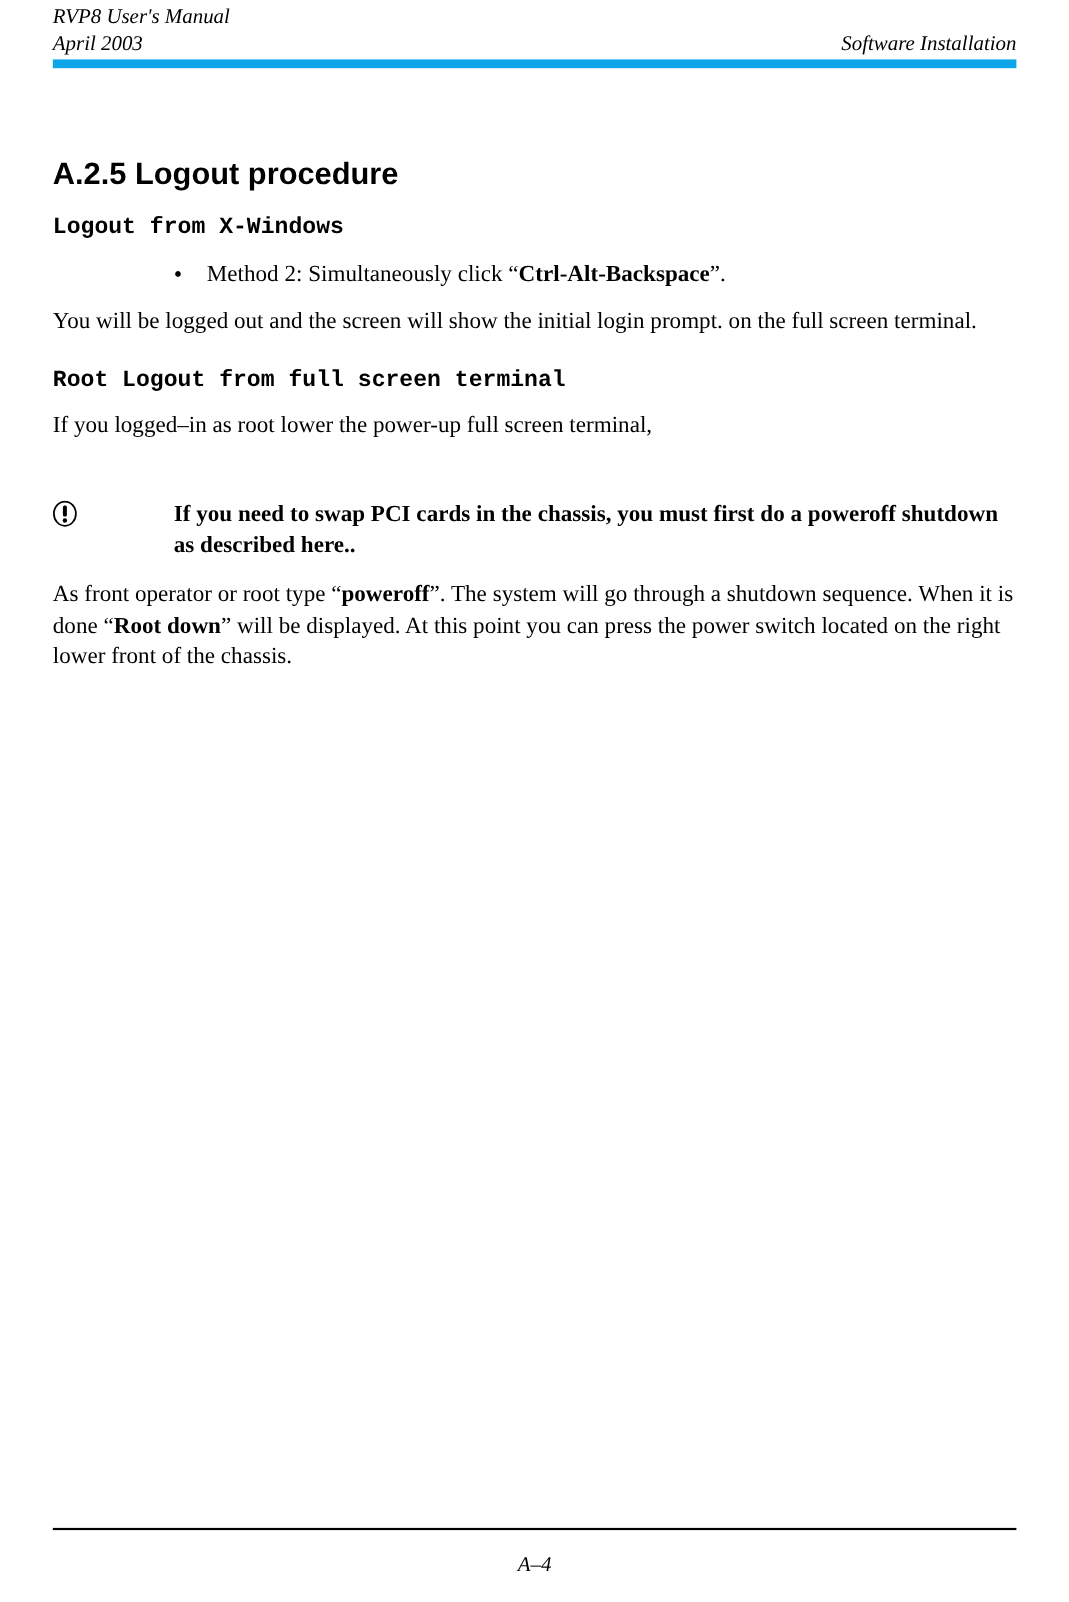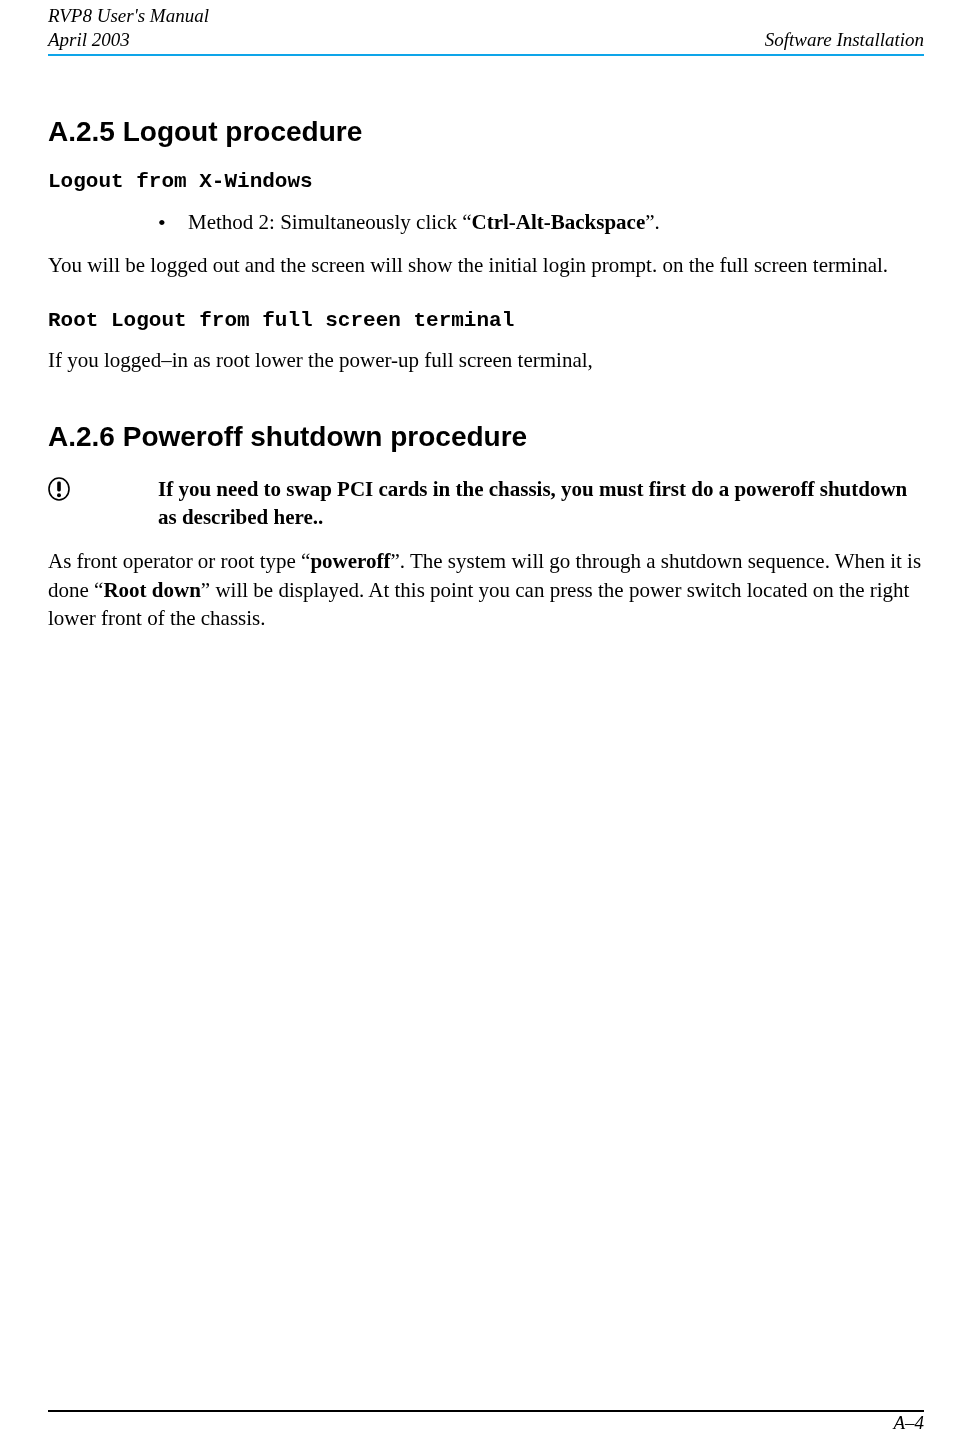--- a/index.html
+++ b/index.html
@@ -16,29 +16,29 @@
     min-height: 1456px;
     position: relative;
     box-sizing: border-box;
     padding: 0 48px;
   }
   .hdr {
     display: flex;
     justify-content: space-between;
     font-style: italic;
     font-size: 19px;
-    border-bottom: 2px solid #0ea5e9;
+    border-bottom: 8px solid #0ea5e9;
     padding-top: 4px;
     padding-bottom: 2px;
     line-height: 1.25;
   }
   .hdr .left { text-align: left; }
   .hdr .right { text-align: left; align-self: flex-end; }
   .content {
-    padding-top: 60px;
+    padding-top: 80px;
   }
   h2.sec {
     font-family: Arial, Helvetica, sans-serif;
     font-weight: bold;
     font-size: 28px;
     margin: 0 0 22px 0;
   }
   h3.sub {
     font-family: Liberation Mono, monospace;
     font-weight: bold;
@@ -87,24 +87,24 @@
     line-height: 1.35;
   }
   .gap-md { height: 12px; }
   .gap-lg { height: 28px; }
   .footer {
     position: absolute;
     left: 48px;
     right: 48px;
     bottom: 22px;
     border-top: 2px solid #000;
-    text-align: right;
+    text-align: center;
     font-style: italic;
     font-size: 19px;
-    padding-top: 0;
+    padding-top: 21px;
   }
   b { font-weight: bold; }
 </style>
 </head>
 <body>
 
 <div class="page">
 
   <div class="hdr">
     <div class="left">
@@ -129,21 +129,20 @@
     <p class="body">You will be logged out and the screen will show the initial login prompt. on the full screen terminal.</p>
 
     <div class="gap-md"></div>
 
     <h3 class="sub">Root Logout from full screen terminal</h3>
 
     <p class="body">If you logged–in as root lower the power-up full screen terminal,</p>
 
     <div class="gap-lg"></div>
 
-    <h2 class="sec">A.2.6  Poweroff shutdown procedure</h2>
 
     <div class="note-row">
       <div class="note-icon">
         <svg width="22" height="24" viewBox="0 0 22 24">
           <ellipse cx="11" cy="12" rx="10" ry="11" fill="none" stroke="#000" stroke-width="1.6"></ellipse>
           <rect x="9.2" y="4.5" width="3.6" height="10" rx="1.4" fill="#000"></rect>
           <circle cx="11" cy="18.2" r="2" fill="#000"></circle>
         </svg>
       </div>
       <div class="note-text"> If you need to swap PCI cards in the chassis, you must first do a poweroff shutdown as described here..</div>

